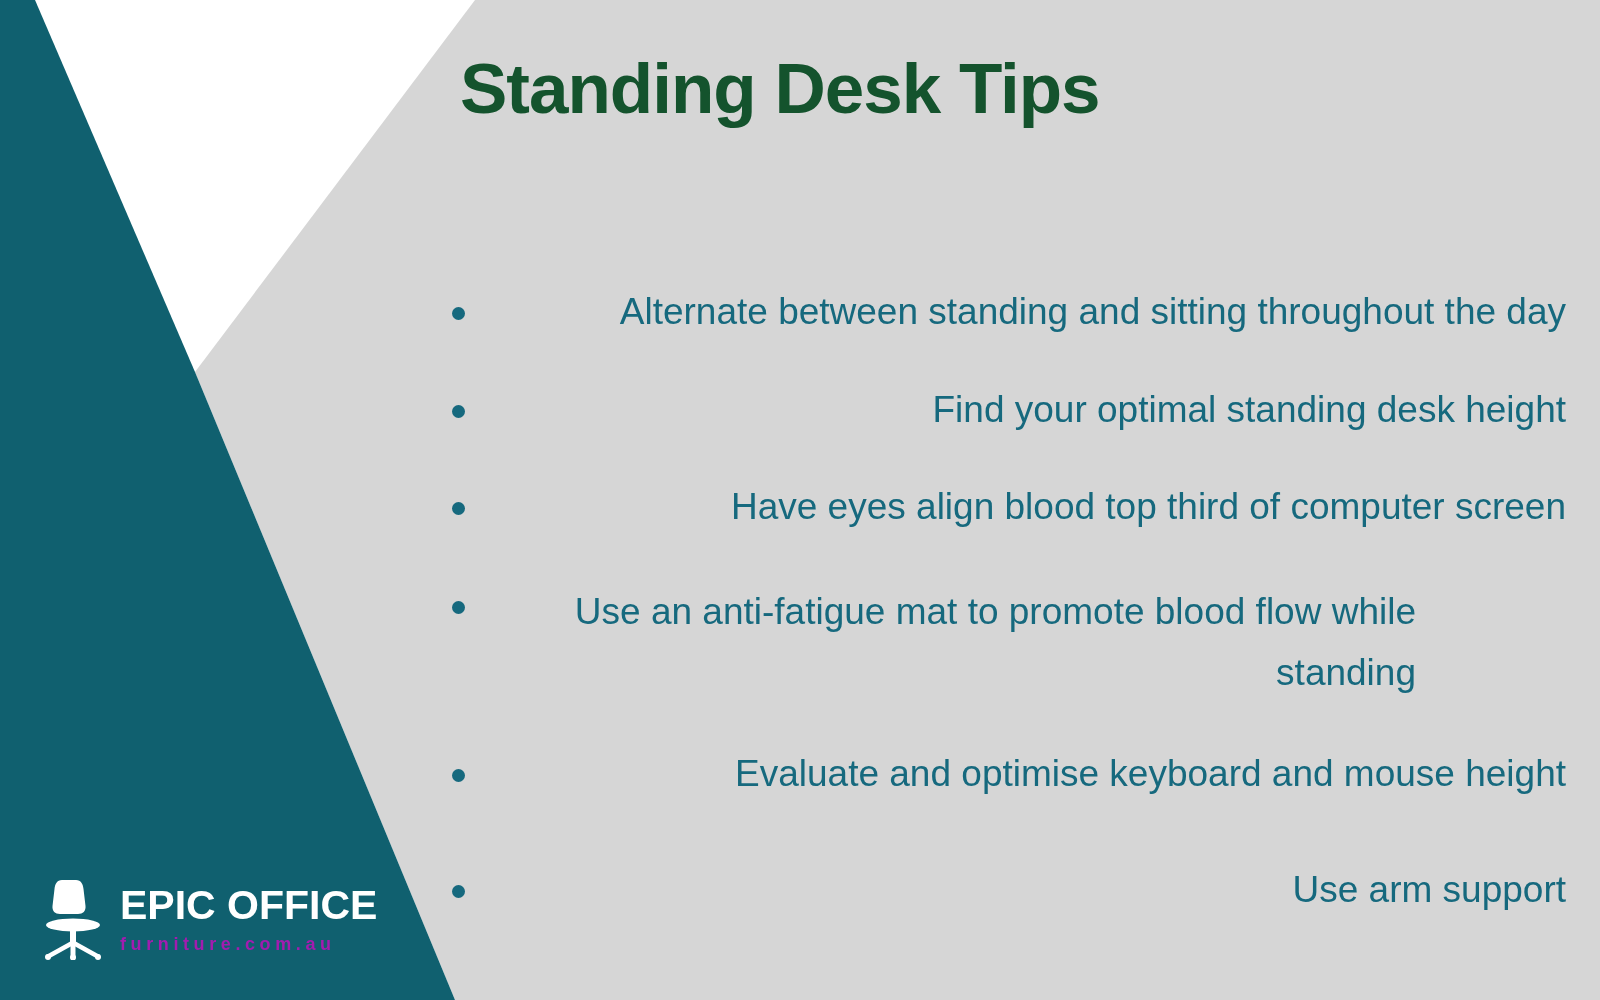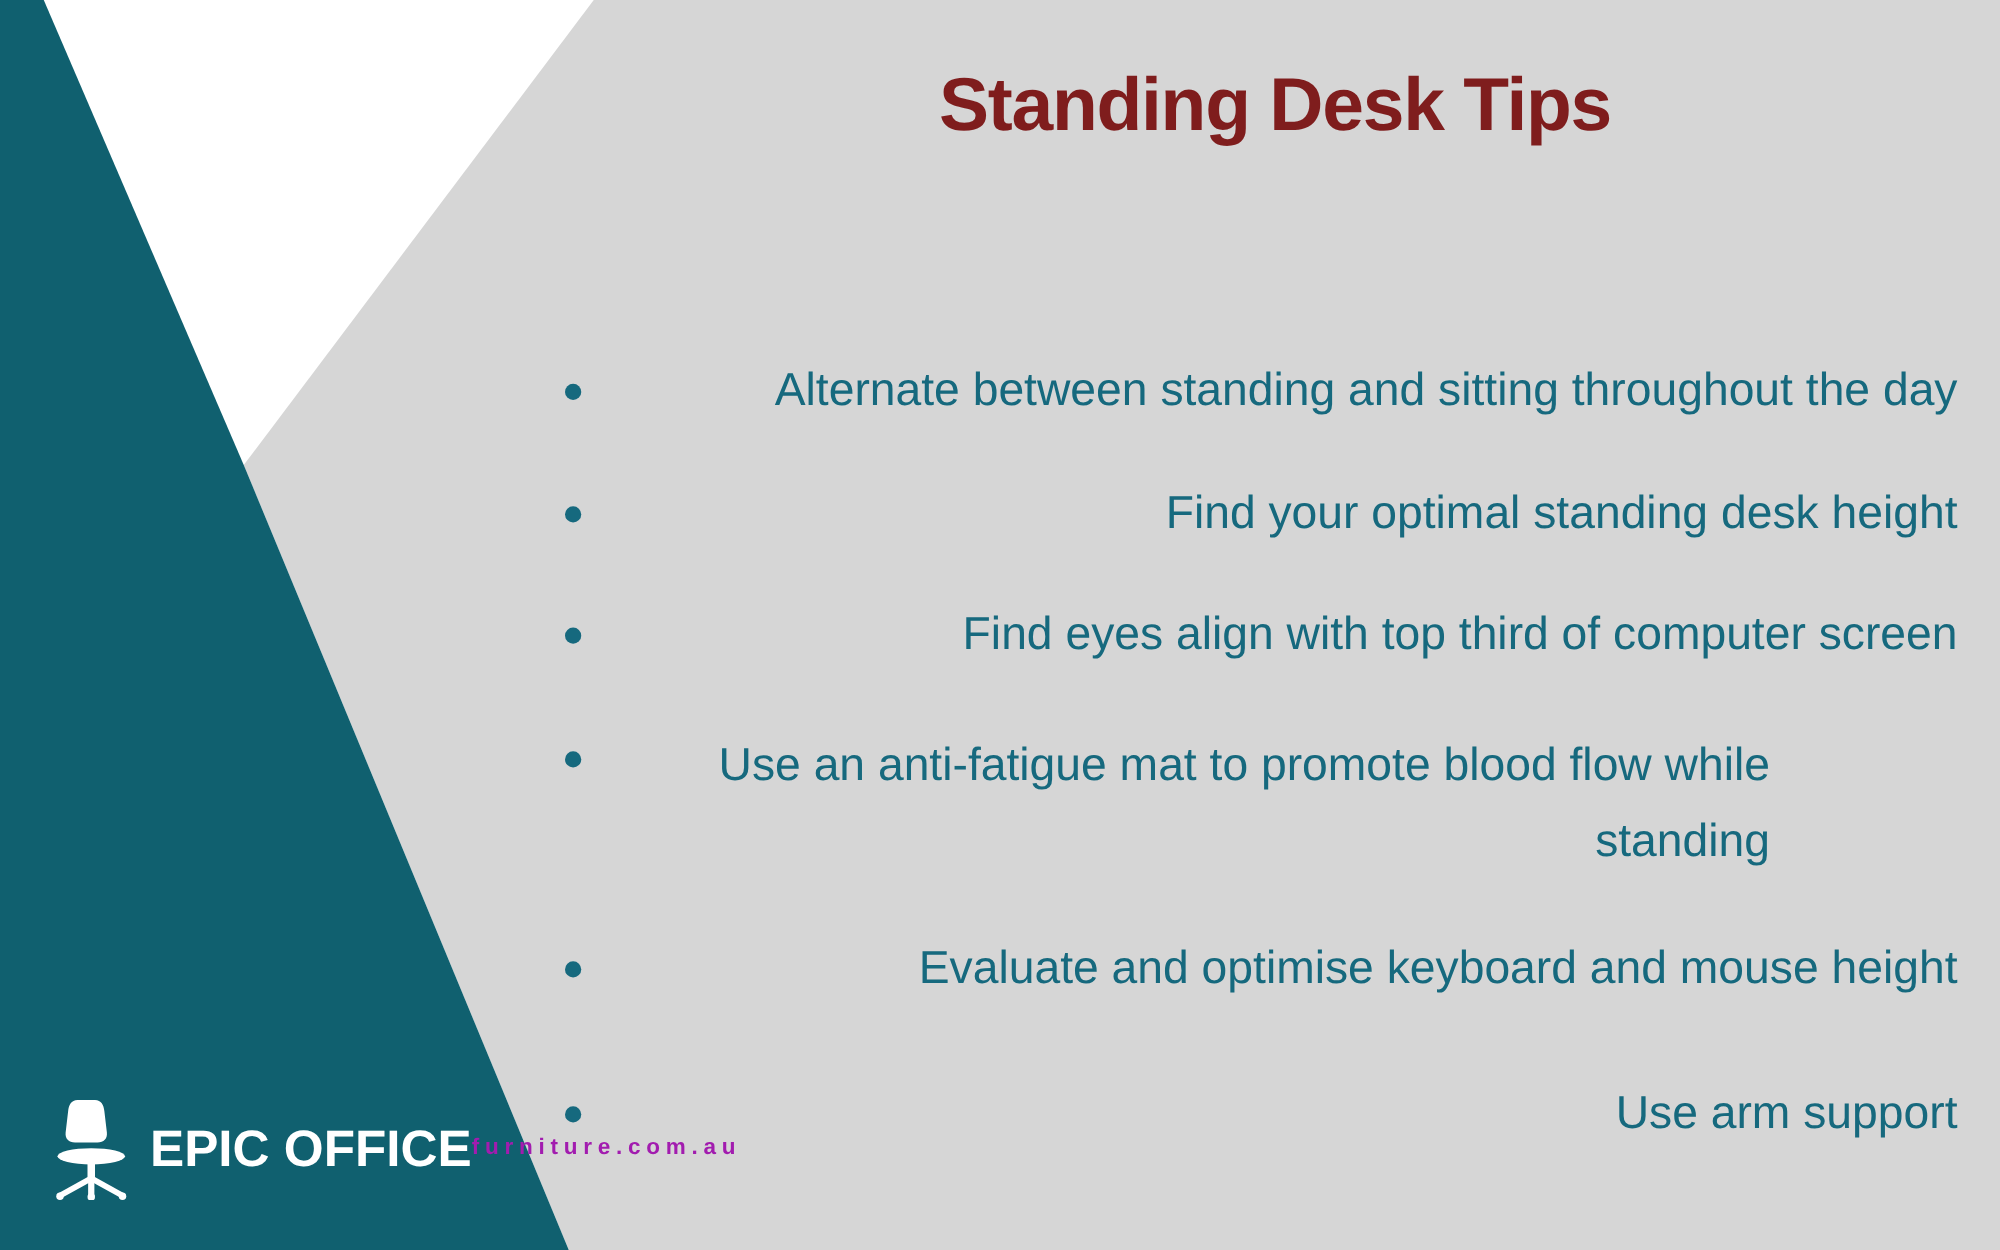--- a/index.html
+++ b/index.html
@@ -24,26 +24,25 @@
     height: 1000px;
     display: block;
   }
 
   
   #title {
     position: absolute;
     left: 460px;
     top: 52px;
     width: 1120px;
-    text-align: center;
-    font-size: 60px;
+    font-size: 71px;
     font-weight: 700;
     letter-spacing: -1px;
     line-height: 1.05;
-    color: #7f1d1d;
+    color: #14532d;
     white-space: nowrap;
   }
 
   
   #bullets {
     position: absolute;
     left: 452px;
     top: 288px;
     width: 1120px;
     text-align: right;
@@ -89,21 +88,21 @@
   }
   #chair-icon {
     width: 62px;
     height: 82px;
     flex: 0 0 auto;
     margin-right: 14px;
     display: block;
   }
   #logo-wordmark {
     display: flex;
-    flex-direction: row;
+    flex-direction: column;
     justify-content: flex-end;
   }
   #logo-name {
     font-size: 41px;
     font-weight: 700;
     color: #ffffff;
     letter-spacing: 0px;
     line-height: 1.0;
   }
   #logo-domain {
@@ -135,21 +134,21 @@
       <span class="bullet-text">Alternate between standing and sitting throughout the day</span>
     </div>
 
     <div class="bullet-row b2">
       <span class="bullet-dot"></span>
       <span class="bullet-text">Find your optimal standing desk height</span>
     </div>
 
     <div class="bullet-row b3">
       <span class="bullet-dot"></span>
-      <span class="bullet-text">Find eyes align with top third of computer screen</span>
+      <span class="bullet-text">Have eyes align blood top third of computer screen</span>
     </div>
 
     <div class="bullet-row b4 wrap-wide">
       <span class="bullet-dot"></span>
       <span class="bullet-text">Use an anti-fatigue mat to promote blood flow while standing</span>
     </div>
 
     <div class="bullet-row b5">
       <span class="bullet-dot"></span>
       <span class="bullet-text">Evaluate and optimise keyboard and mouse height</span>

